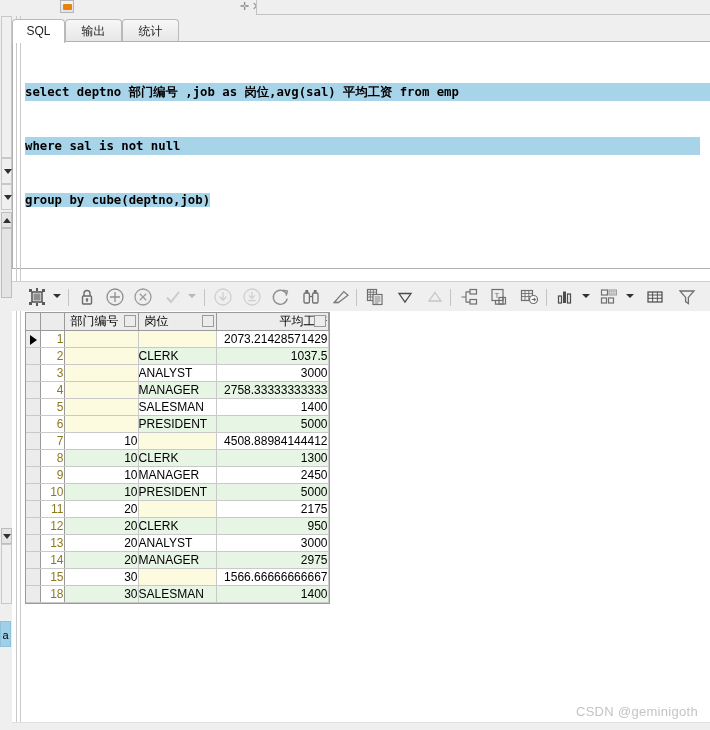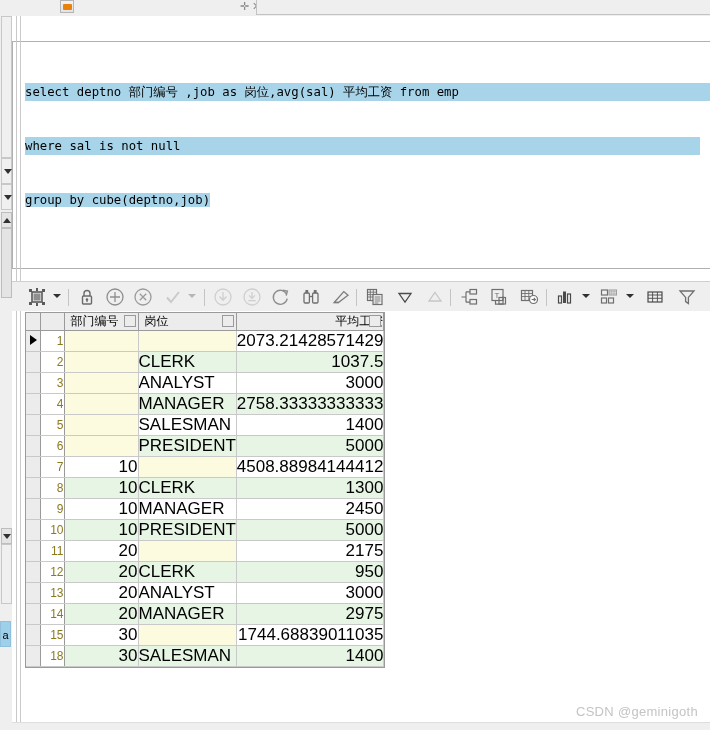--- a/index.html
+++ b/index.html
@@ -54,21 +54,21 @@
     background: #ffffff; border-color: #b9b9b9; height: 24px; top: 3px;
     z-index: 4;
   }
   #tab-sql  { left: 12px; width: 53px; }
   #tab-out  { left: 65px; width: 57px; }
   #tab-stat { left: 122px; width: 57px; }
 
   
   .editor-pane {
     position: absolute; left: 12px; top: 41px; width: 698px; height: 228px;
-    background: #ffffff; border: 1px solid #b0b0b0; border-right: none;
+    background: #ffffff; border: 1px solid #b0b0b0; border-right: none; font-weight: bold;
   }
   .editor-gutter {
     position: absolute; left: 0; top: 0; width: 8px; height: 100%;
     background: #ffffff; border-right: 1px solid #d4d4d4;
   }
   .sql-text {
     position: absolute; left: 12px; top: 5px; right: 0;
     font-family: "DejaVu Sans Mono", monospace;
     font-size: 12.3px; line-height: 18px;
     white-space: pre; color: #000;
@@ -154,21 +154,21 @@
   }
   td.rownum {
     width: 24px; height: 17px; background: #ffffff;
     border-right: 1px solid #9a9a9a; border-bottom: 1px solid #c9c9c9;
     text-align: right; padding-right: 3px; color: #8a7a1e; font-size: 12px;
   }
   td.cell {
     height: 17px;
     border-right: 1px solid #c9c9c9; border-bottom: 1px solid #c9c9c9;
     padding: 0 3px; white-space: nowrap; overflow: hidden;
-    font-size: 17px; color: #000;
+    font-size: 12px; color: #000;
   }
   td.c-dept { width: 74px; text-align: right; }
   td.c-job  { width: 78px; text-align: left; }
   td.c-sal  { width: 112px; text-align: right; }
 
   .bg-white { background: #ffffff; }
   .bg-green { background: #e6f5e4; margin-left: 15px; }
   .bg-null  { background: #fcfbe0; }
 
   
@@ -188,20 +188,25 @@
 
 <div id="app">
 
   <div class="top-strip">
     <div class="top-strip-doc"></div>
     <div class="top-strip-pin" style="left:240px;">✛</div>
     <div class="top-strip-pin" style="left:252px;">✕</div>
     <div class="top-strip-box"></div>
   </div>
 
+  <div class="tabbar">
+    <div class="tab active" id="tab-sql">SQL</div>
+    <div class="tab" id="tab-out">输出</div>
+    <div class="tab" id="tab-stat">统计</div>
+  </div>
 
   <div class="editor-pane">
     <div class="editor-gutter"></div>
     <div class="sql-text">
       <span class="sql-line full l1"><span class="hl">select deptno 部门编号 ,job as 岗位,avg(sal) 平均工资 from emp</span></span>
       <span class="sql-line full l2"><span class="hl">where sal is not null</span></span>
       <span class="sql-line"><span class="hl">group by cube(deptno,job)</span></span>
     </div>
   </div>
 
@@ -516,21 +521,21 @@
             <td class="rownum">14</td>
             <td class="cell c-dept bg-green">20</td>
             <td class="cell c-job bg-green">MANAGER</td>
             <td class="cell c-sal bg-green">2975</td>
           </tr>
           <tr>
             <td class="mark"></td>
             <td class="rownum">15</td>
             <td class="cell c-dept bg-white">30</td>
             <td class="cell c-job bg-null"></td>
-            <td class="cell c-sal bg-white">1744.68839011035</td>
+            <td class="cell c-sal bg-white">1566.66666666667</td>
           </tr>
           <tr>
             <td class="mark"></td>
             <td class="rownum">18</td>
             <td class="cell c-dept bg-green">30</td>
             <td class="cell c-job bg-green">SALESMAN</td>
             <td class="cell c-sal bg-green">1400</td>
           </tr>
         </tbody>
     </table>

